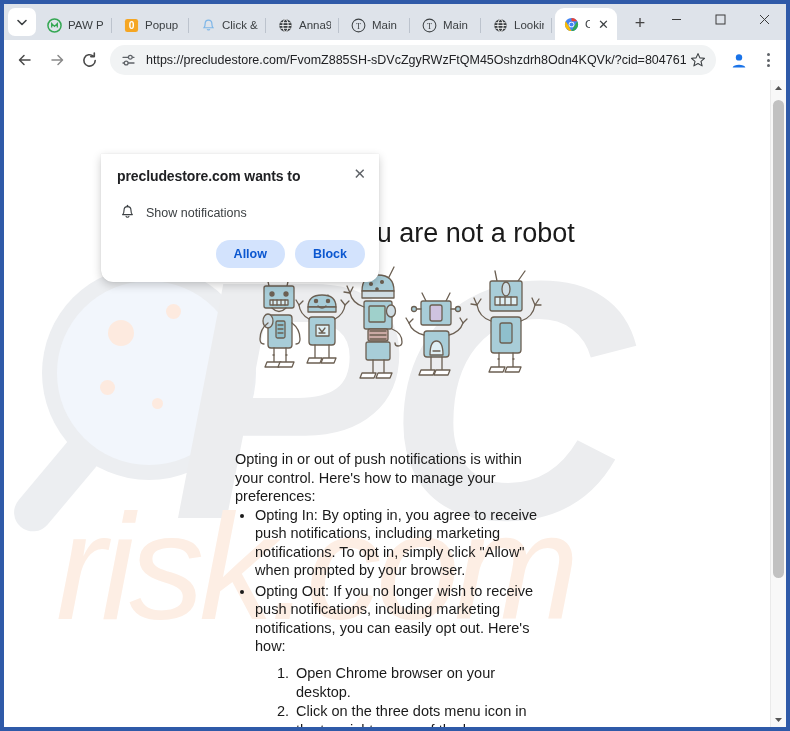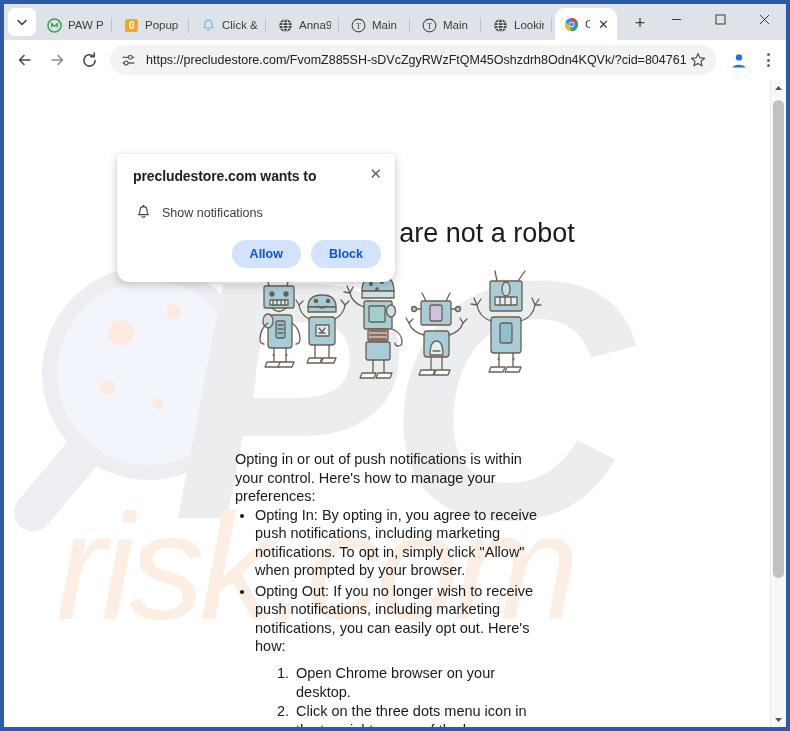--- a/index.html
+++ b/index.html
@@ -161,21 +161,21 @@
   #sb .arrow {
     height: 16px; display: flex; align-items: center; justify-content: center; color: #555;
   }
   #sb-thumb {
     position: absolute; left: 2px; right: 2px; top: 20px; height: 478px;
     background: #c1c1c1; border-radius: 6px;
   }
 
   
   #perm {
-    position: absolute; left: 113px; top: 74px; width: 278px; height: 128px;
+    position: absolute; left: 97px; top: 74px; width: 278px; height: 128px;
     background: #ffffff; border-radius: 0 0 12px 12px;
     box-shadow: 0 3px 10px rgba(0,0,0,.20), 0 0 1px rgba(0,0,0,.18);
     z-index: 10; padding: 14px 16px 0 16px;
   }
   #perm .p-title {
     font-size: 14px; font-weight: bold; color: #202124; letter-spacing: -.1px;
   }
   #perm .p-close {
     position: absolute; right: 13px; top: 12px; font-size: 15px; color: #5f6368; line-height: 1;
   }

